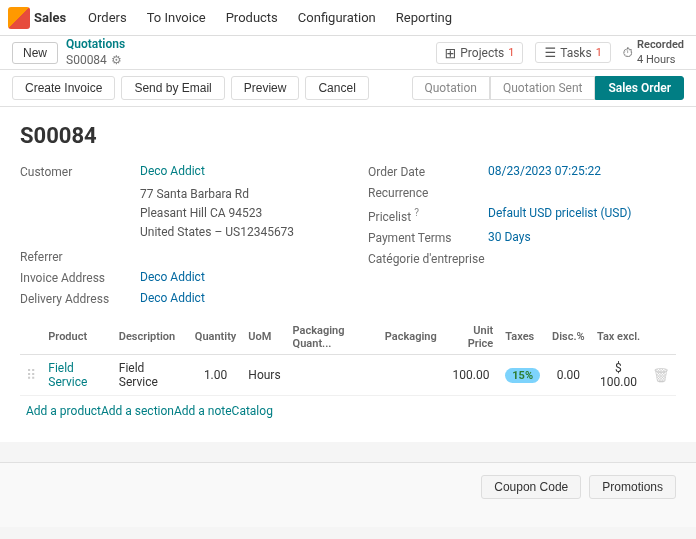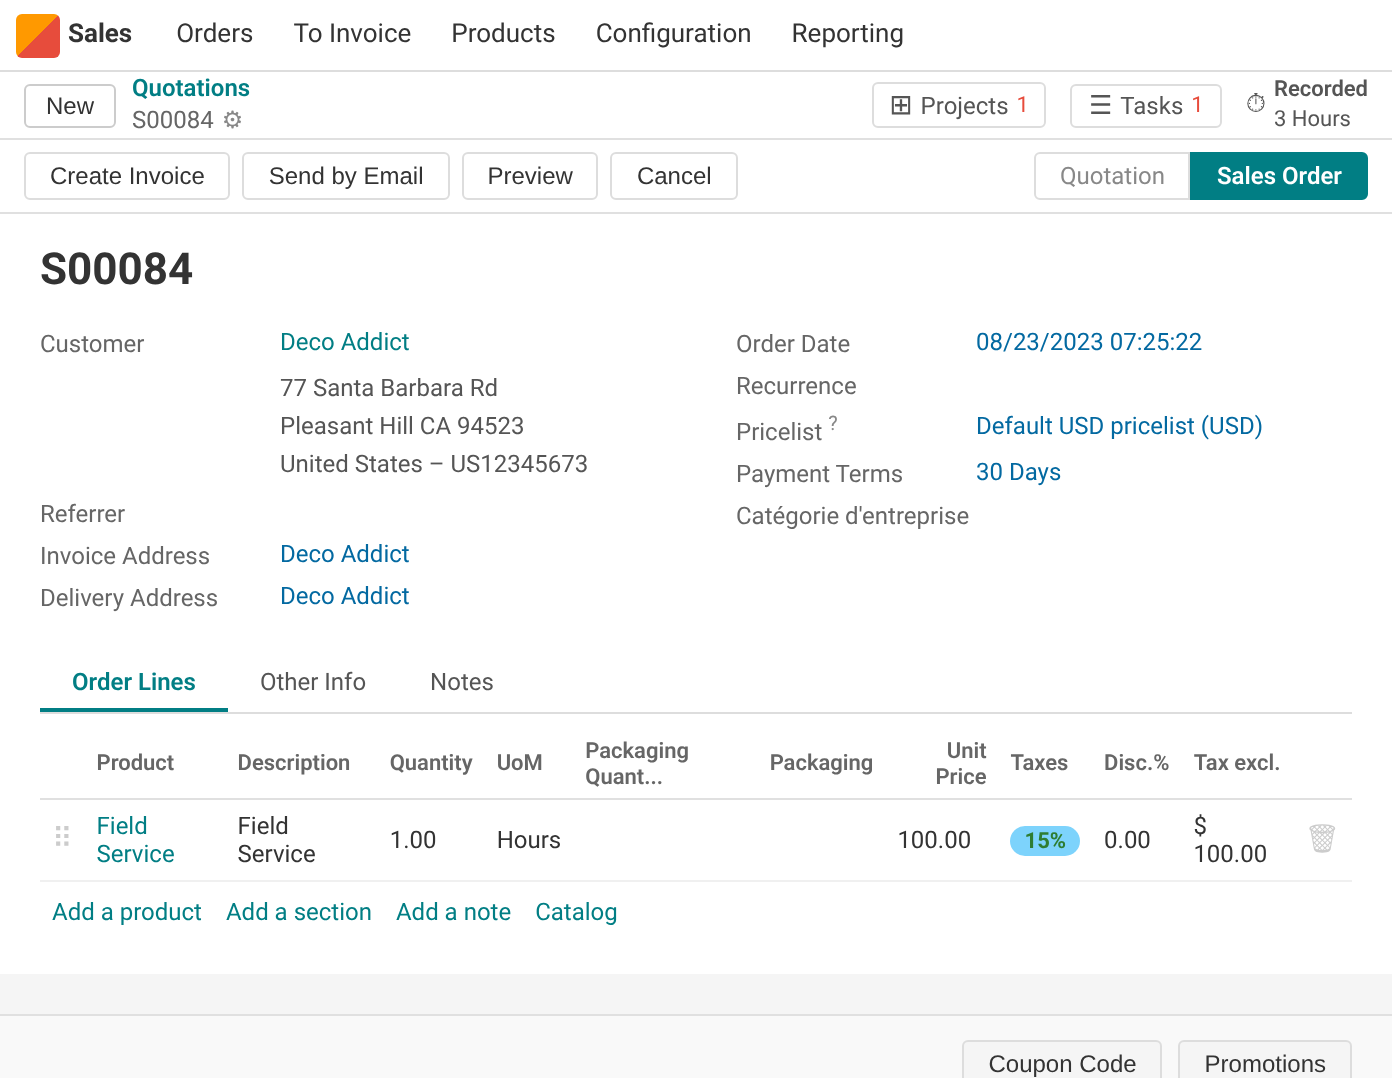--- a/index.html
+++ b/index.html
@@ -49,27 +49,27 @@
     
     .tabs { border-bottom: 1px solid #ddd; margin-top: 16px; display: flex; gap: 0; }
     .tab { padding: 6px 16px; font-size: 12px; cursor: pointer; border-bottom: 2px solid transparent; color: #555; }
     .tab.active { border-bottom: 2px solid #017e84; color: #017e84; font-weight: 600; }
 
     
     .order-table { width: 100%; border-collapse: collapse; margin-top: 8px; }
     .order-table th { font-size: 11px; color: #666; font-weight: 600; padding: 4px 6px; text-align: left; border-bottom: 1px solid #e0e0e0; background: #fff; }
     .order-table th.right { text-align: right; }
     .order-table td { font-size: 12px; padding: 6px 6px; border-bottom: 1px solid #f0f0f0; vertical-align: middle; }
-    .order-table td.right { text-align: left; }
+    .order-table td.right { text-align: center; }
     .drag-handle { color: #ccc; font-size: 14px; cursor: grab; }
     .tax-badge { background: #7dd3fc; color: #2e7d32; border-radius: 10px; padding: 1px 7px; font-size: 11px; font-weight: 700; }
     .delete-icon { color: #ccc; cursor: pointer; font-size: 14px; }
 
     
-    .add-row { display: flex; gap: 12px; padding: 8px 6px; }
+    .add-row { display: flex; gap: 0; padding: 8px 6px; }
     .add-link { color: #017e84; font-size: 12px; cursor: pointer; }
 
     
     .footer-section { background: #f9f9f9; border-top: 1px solid #e0e0e0; padding: 12px 20px; margin-top: 20px; }
     .footer-top { display: flex; justify-content: flex-end; gap: 8px; margin-bottom: 16px; }
     .footer-btn { border: 1px solid #ddd; background: #f5f5f5; border-radius: 3px; padding: 4px 12px; font-size: 12px; cursor: pointer; color: #333; }
   </style>
 </head>
 <body>
 
@@ -104,33 +104,34 @@
     </div>
     <div class="icon-btn">
       <span style="font-size:13px;">☰</span>
       <span>Tasks</span>
       <span style="color:#e74c3c;font-size:11px;">1</span>
     </div>
     <div class="clock-icon-area">
       <span style="font-size:13px;">⏱</span>
       <div style="display:flex;flex-direction:column;line-height:1.3;">
         <span style="font-size:11px;font-weight:600;">Recorded</span>
-        <span style="font-size:11px;">3 Hours</span>
+        <span style="font-size:11px;">4 Hours</span>
       </div>
     </div>
   </div>
 </div>
 
 <div class="action-bar">
   <button class="action-btn">Create Invoice</button>
   <button class="action-btn">Send by Email</button>
   <button class="action-btn">Preview</button>
   <button class="action-btn">Cancel</button>
   <div class="status-pills">
     <div class="status-pill">Quotation</div>
+    <div class="status-pill mid">Quotation Sent</div>
     <div class="status-pill">Sales Order</div>
   </div>
 </div>
 
 <div class="main">
   <div class="order-number">S00084</div>
 
   <div class="form-row">
 
     <div class="form-col">
@@ -174,25 +175,20 @@
       <div class="form-field">
         <span class="field-label">Payment Terms</span>
         <span class="field-value">30 Days</span>
       </div>
       <div class="form-field">
         <span class="field-label">Catégorie d'entreprise</span>
       </div>
     </div>
   </div>
 
-  <div class="tabs">
-    <div class="tab active">Order Lines</div>
-    <div class="tab">Other Info</div>
-    <div class="tab">Notes</div>
-  </div>
 
   <table class="order-table">
     <thead>
       <tr>
         <th style="width:20px;"></th>
         <th>Product</th>
         <th>Description</th>
         <th class="right">Quantity</th>
         <th>UoM</th>
         <th>Packaging Quant...</th>

